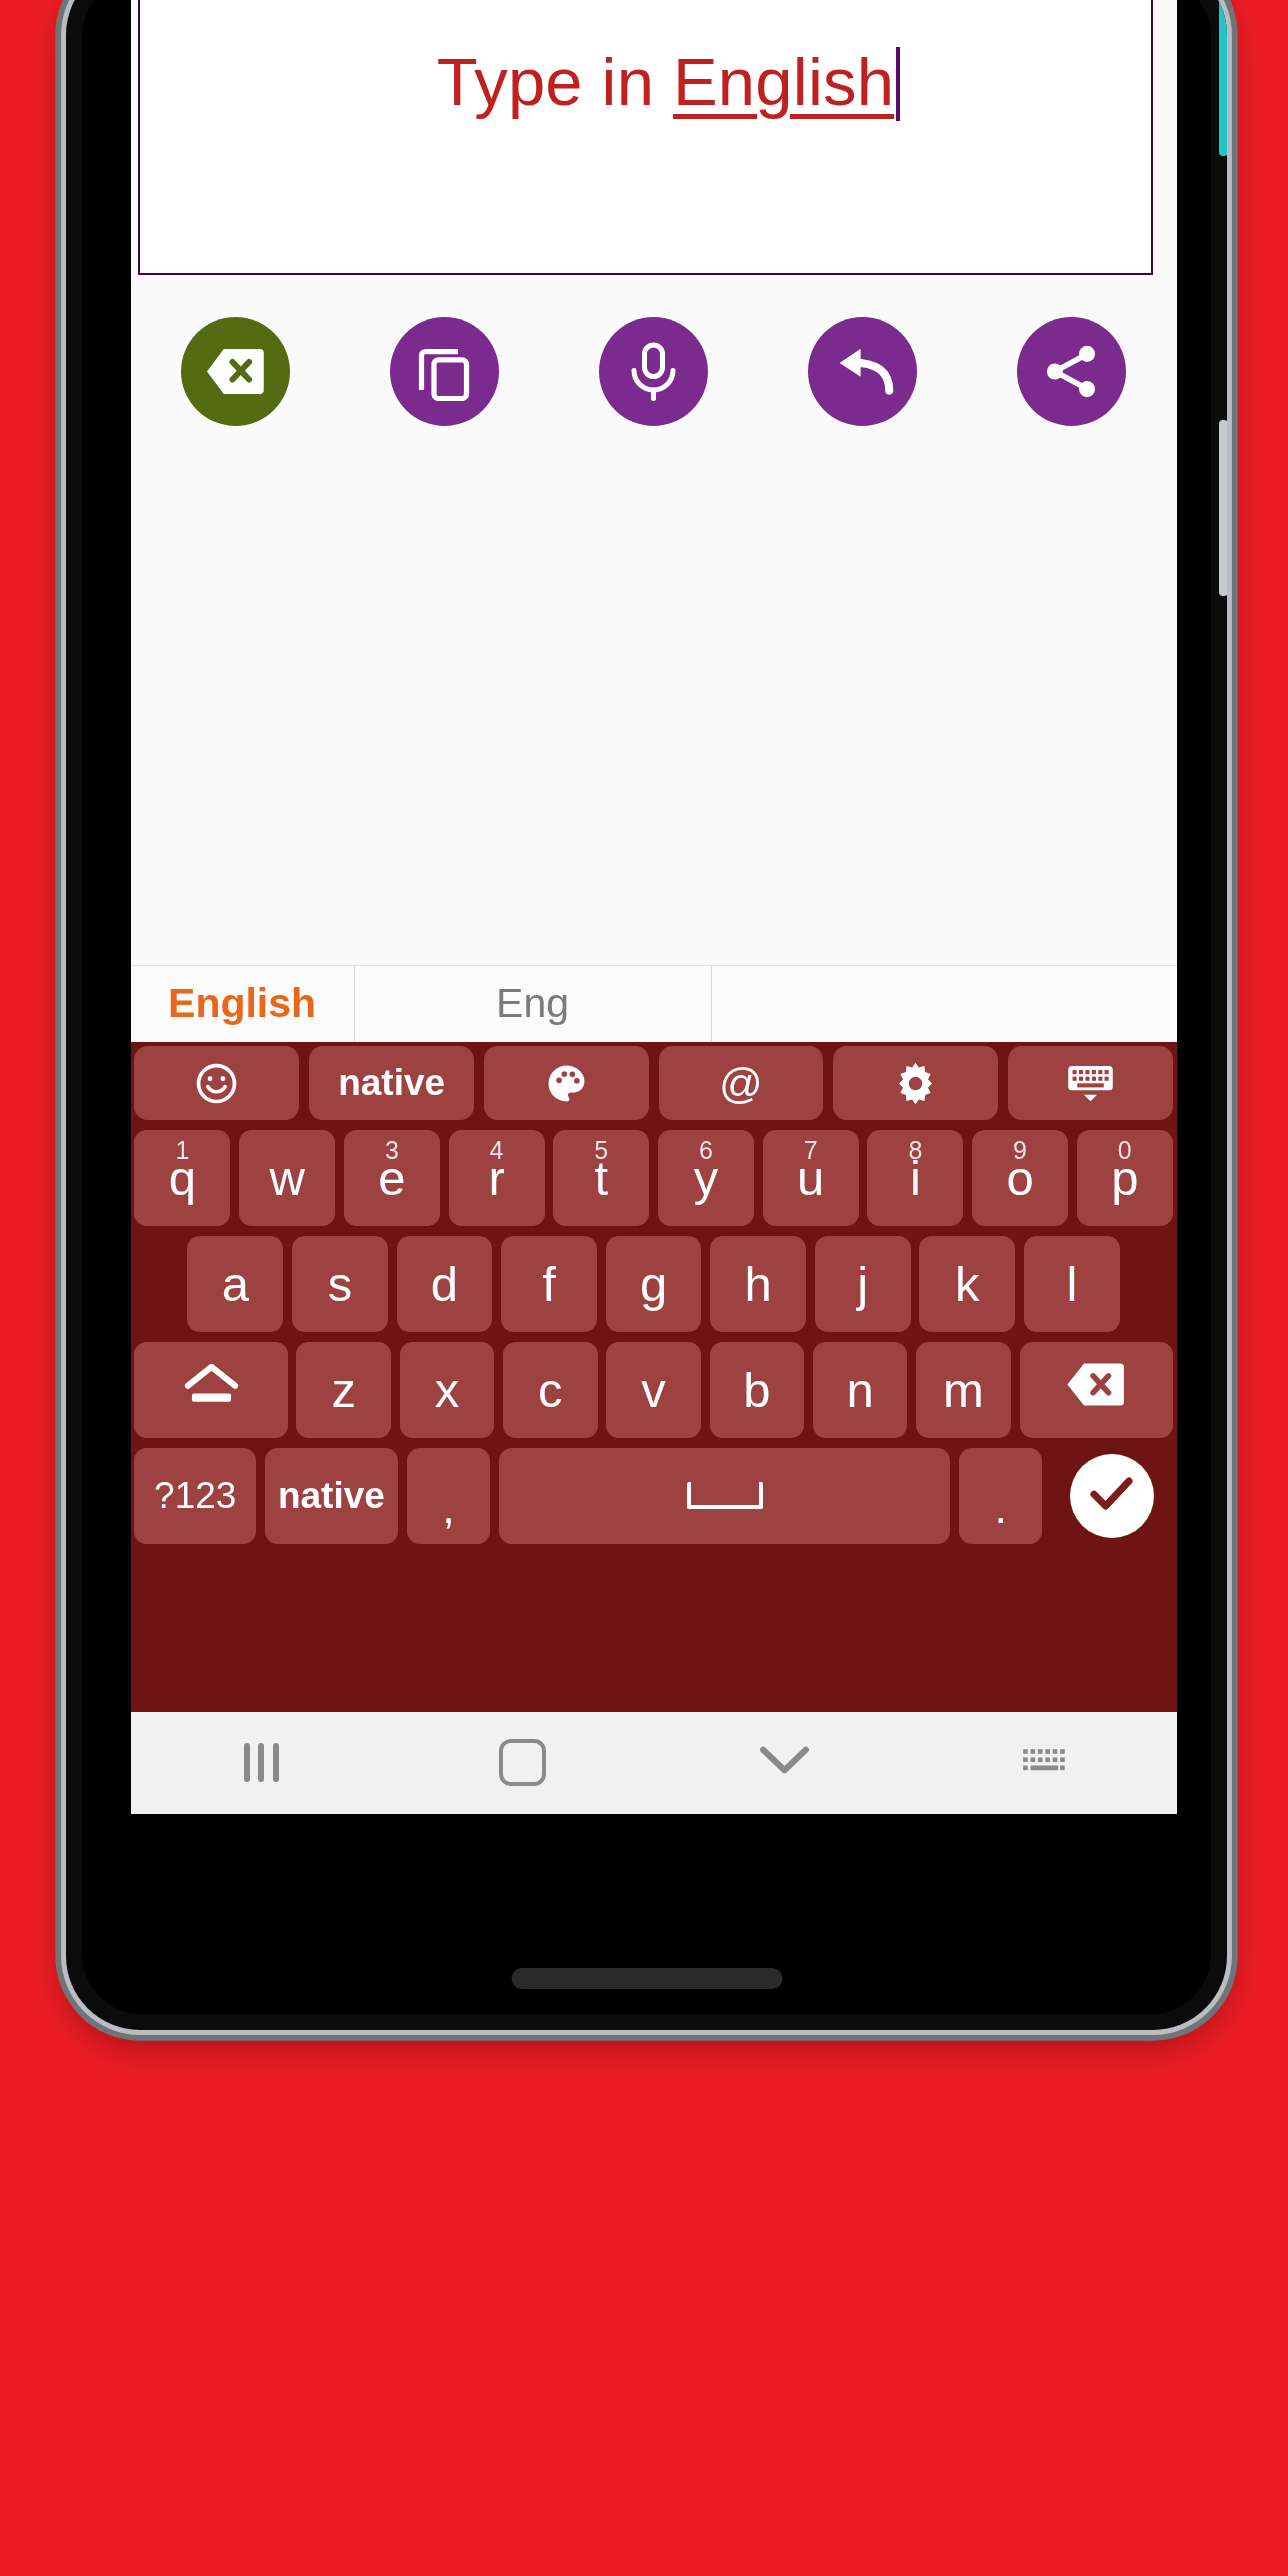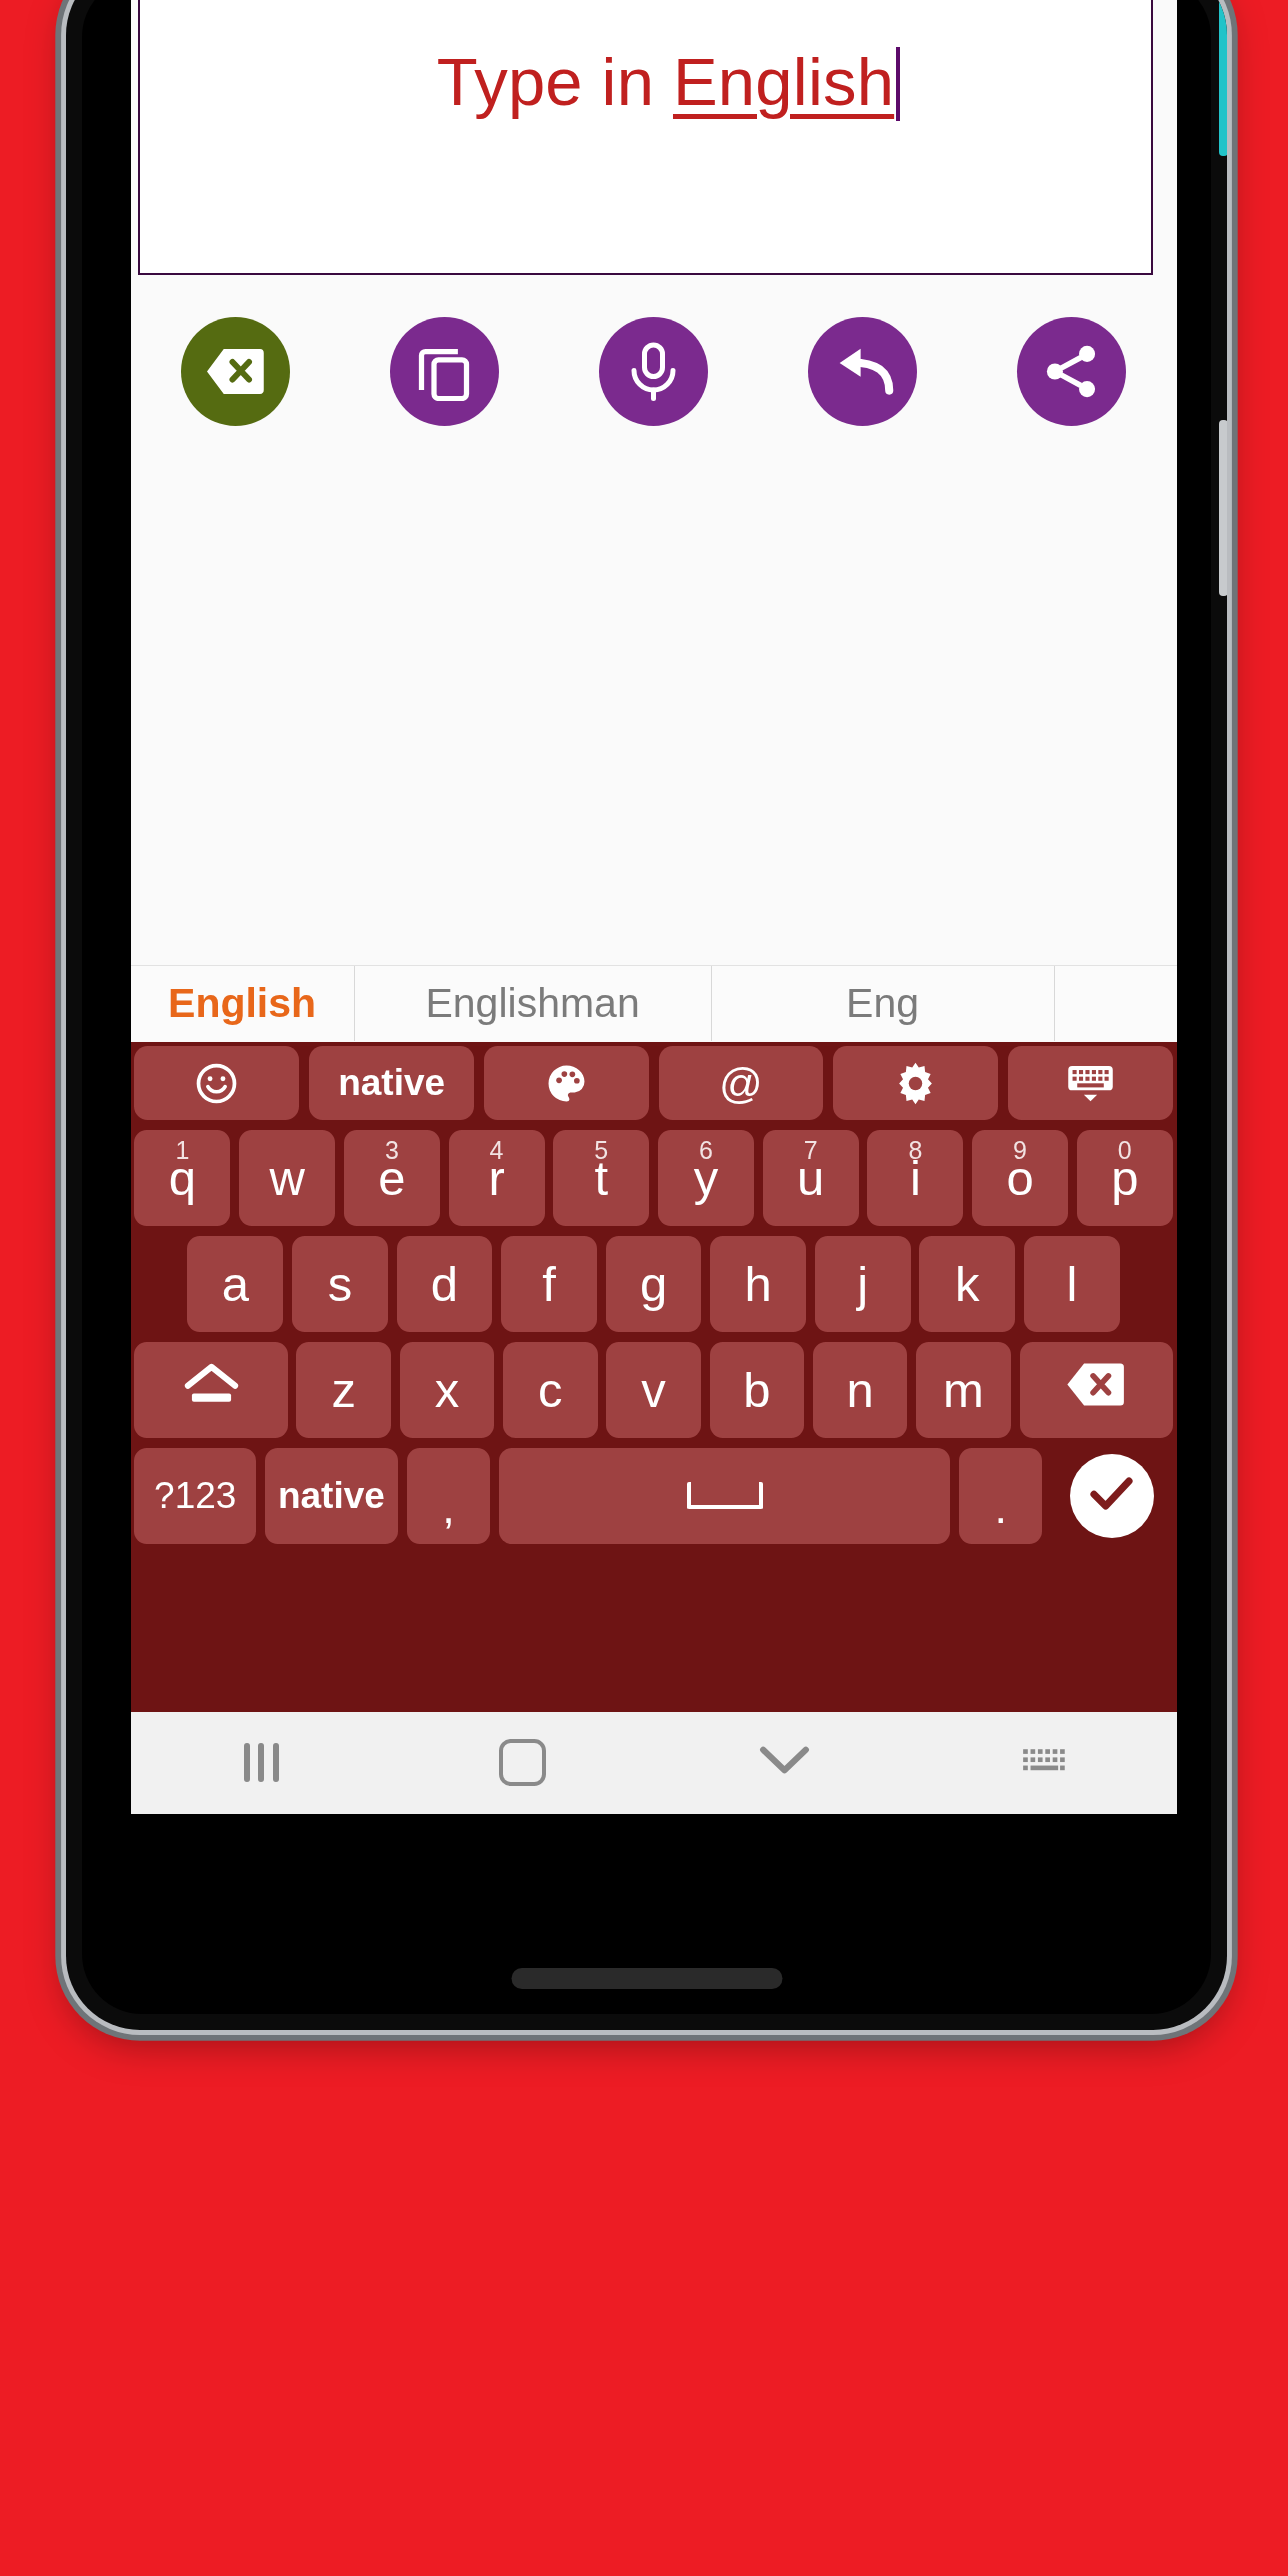--- a/index.html
+++ b/index.html
@@ -250,21 +250,20 @@
                 <circle cx="17" cy="17.8" r="3.1" fill="#fff"></circle>
                 <path d="M14.6 5.6 L7 9.7 M7 12.3 L14.6 16.4" stroke="#fff" stroke-width="2.1"></path>
               </svg>
             </span>
           </div>
 
         </div>
 
         <div class="suggestions">
           <div class="sugg">English</div>
-          <div class="sugg">Englishman</div>
           <div class="sugg">Eng</div>
         </div>
 
         <div class="keyboard">
 
           <div class="krow fn">
             <div class="key">
               <span>
                 <svg width="43" height="43" viewBox="0 0 22 22">
                   <circle cx="11" cy="11" r="9.2" fill="none" stroke="#fff" stroke-width="1.9"></circle>

